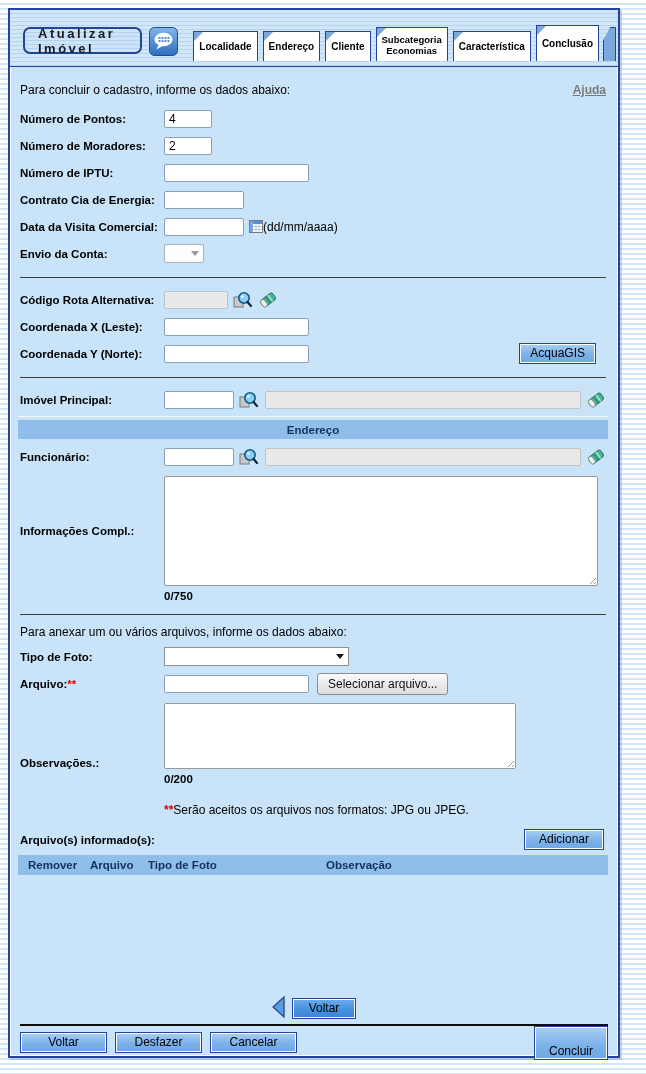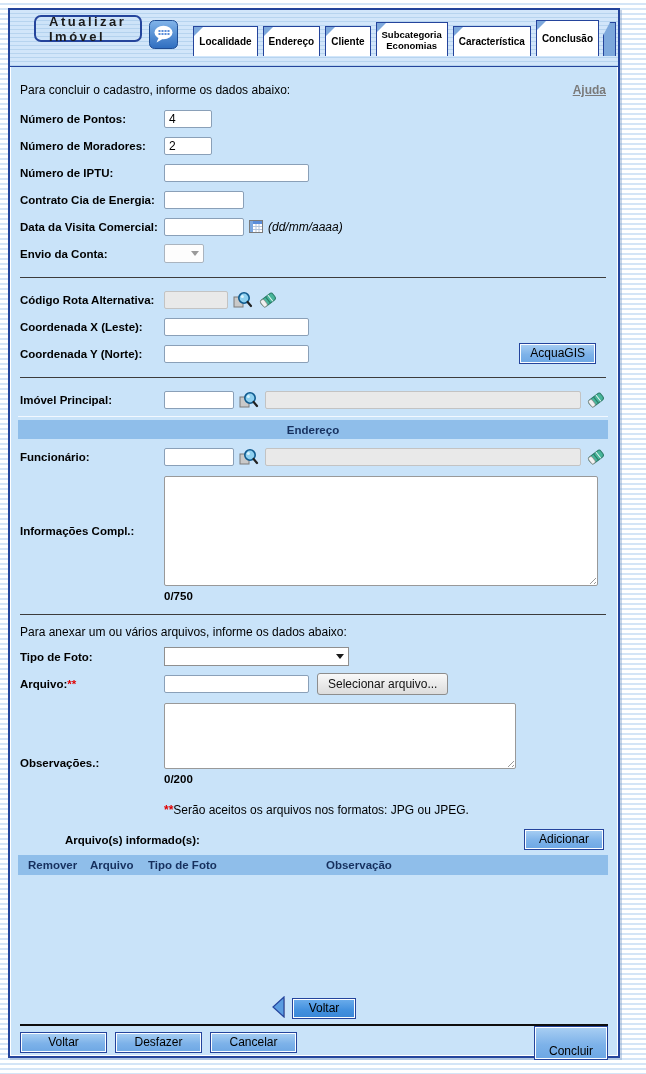--- a/index.html
+++ b/index.html
@@ -8,21 +8,21 @@
   .page { position:relative; width:646px; height:1074px;
           background: repeating-linear-gradient(to bottom, #ffffff 0 3px, #d4e5f7 3px 5px); }
   .panel { position:absolute; left:8px; top:8px; width:612px; height:1050px;
            border:2px solid #24449c; background:#c9e3f9;
            box-shadow: inset 0 0 0 1px #ffffff, 2px 2px 0 rgba(130,160,200,0.45);
            display:flex; flex-direction:column; }
 
   
   .banner { flex:none; height:57px; border-bottom:1px solid #24449c;
             background: repeating-linear-gradient(to bottom, #d2e6fa 0 3px, #b7d4ef 3px 4px);
-            display:flex; align-items:flex-start; padding:4px 2px 0 24px; }
+            display:flex; align-items:center; padding:4px 2px 0 13px; }
   .title-box { width:180px; height:27px; margin-top:1px; border:2px solid #24449c; border-radius:7px;
                background: repeating-linear-gradient(to bottom, #cde3f8 0 3px, #b4d2ee 3px 4px);
                display:flex; align-items:center; padding-left:13px;
                font-size:13px; font-weight:bold; letter-spacing:2.5px; color:#1a1a1a; }
   .bubble-btn { margin-left:7px; margin-top:6px; flex:none; cursor:pointer; }
   .tabs { margin-left:10px; display:flex; align-items:flex-end; height:42px; flex:1; }
   .tab { position:relative; background:#ffffff; border:1px solid #24449c; border-bottom:none;
          font-weight:bold; font-size:10px; line-height:11px; color:#000; text-align:center;
          margin-left:5px; padding:0 5px; height:30px;
          display:flex; flex-direction:column; justify-content:center; cursor:pointer; }
@@ -40,21 +40,21 @@
   .help-link { color:#7b7b7b; font-weight:bold; text-decoration:underline; cursor:pointer; }
 
   .frow { display:flex; align-items:center; margin:3px 4px; min-height:21px; }
   .lbl { width:144px; flex:none; font-weight:bold; font-size:11.5px; }
   input.txt { height:18px; border:1px solid #8aa0b8; border-radius:2px; background:#fff;
               font-family:inherit; font-size:12px; padding:1px 4px; }
   input.txt:disabled, input.gray { background:#e9e9e9; border:1px solid #c3c3c3; color:#444; }
   .w50{width:48px} .w80{width:80px} .w145{width:145px} .w66{width:64px} .w70{width:70px}
   .gray-long { flex:1; margin-left:6px; }
   .icon-btn { margin-left:5px; flex:none; cursor:pointer; display:flex; align-items:center; }
-  .hint { margin-left:5px; font-size:12px;font-style:italic; }
+  .hint { font-size:12px; }
 
   .mini-select { width:40px; height:19px; border:1px solid #aab4bf; background:#fdfdfd; border-radius:2px;
                  display:flex; align-items:center; justify-content:flex-end; padding-right:4px; }
   .select-box { width:185px; height:19px; border:1px solid #8f8f8f; background:#fff;
                 display:flex; align-items:center; justify-content:flex-end; padding-right:4px; cursor:pointer; }
   .arr-dark { width:0; height:0; border-left:4px solid transparent; border-right:4px solid transparent; border-top:5px solid #1a1a1a; }
   .arr-gray { width:0; height:0; border-left:4px solid transparent; border-right:4px solid transparent; border-top:5px solid #9a9a9a; }
 
   .sep { border:none; border-top:1px solid #3c3c3c; margin:10px 4px 8px 4px; }
   .sep-light { border:none; border-top:1px solid #f2f8ff; margin:3px 2px; }
@@ -319,21 +319,21 @@
           <span class="grip"></span>
         </span>
       </div>
       <div class="counter">0/200</div>
 
       <div class="note">
         <span class="stars">**</span><span>Serão aceitos os arquivos nos formatos: JPG ou JPEG.</span>
       </div>
 
       <div class="frow" style="margin-top:8px;">
-        <span style="font-weight:bold;margin-left:45px;">Arquivo(s) informado(s):</span>
+        <span style="font-weight:bold;">Arquivo(s) informado(s):</span>
         <button class="btn" style="margin-left:auto; margin-right:2px; width:80px; padding:1px 0;">Adicionar</button>
       </div>
 
       <div class="thead">
         <span class="th1">Remover</span>
         <span class="th2">Arquivo</span>
         <span class="th3">Tipo de Foto</span>
         <span class="th4">Observação</span>
       </div>
       <div class="tbody"></div>

